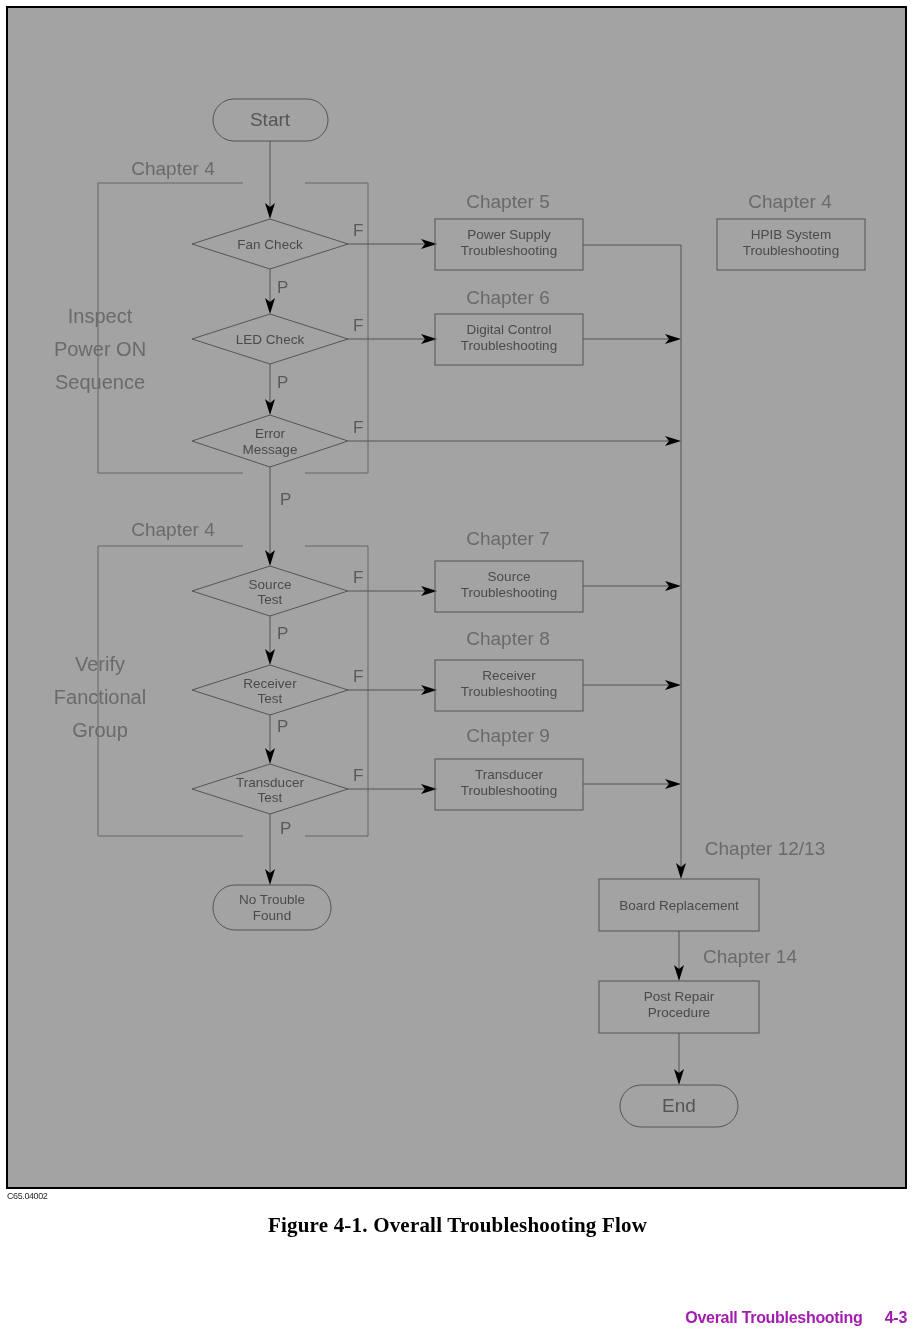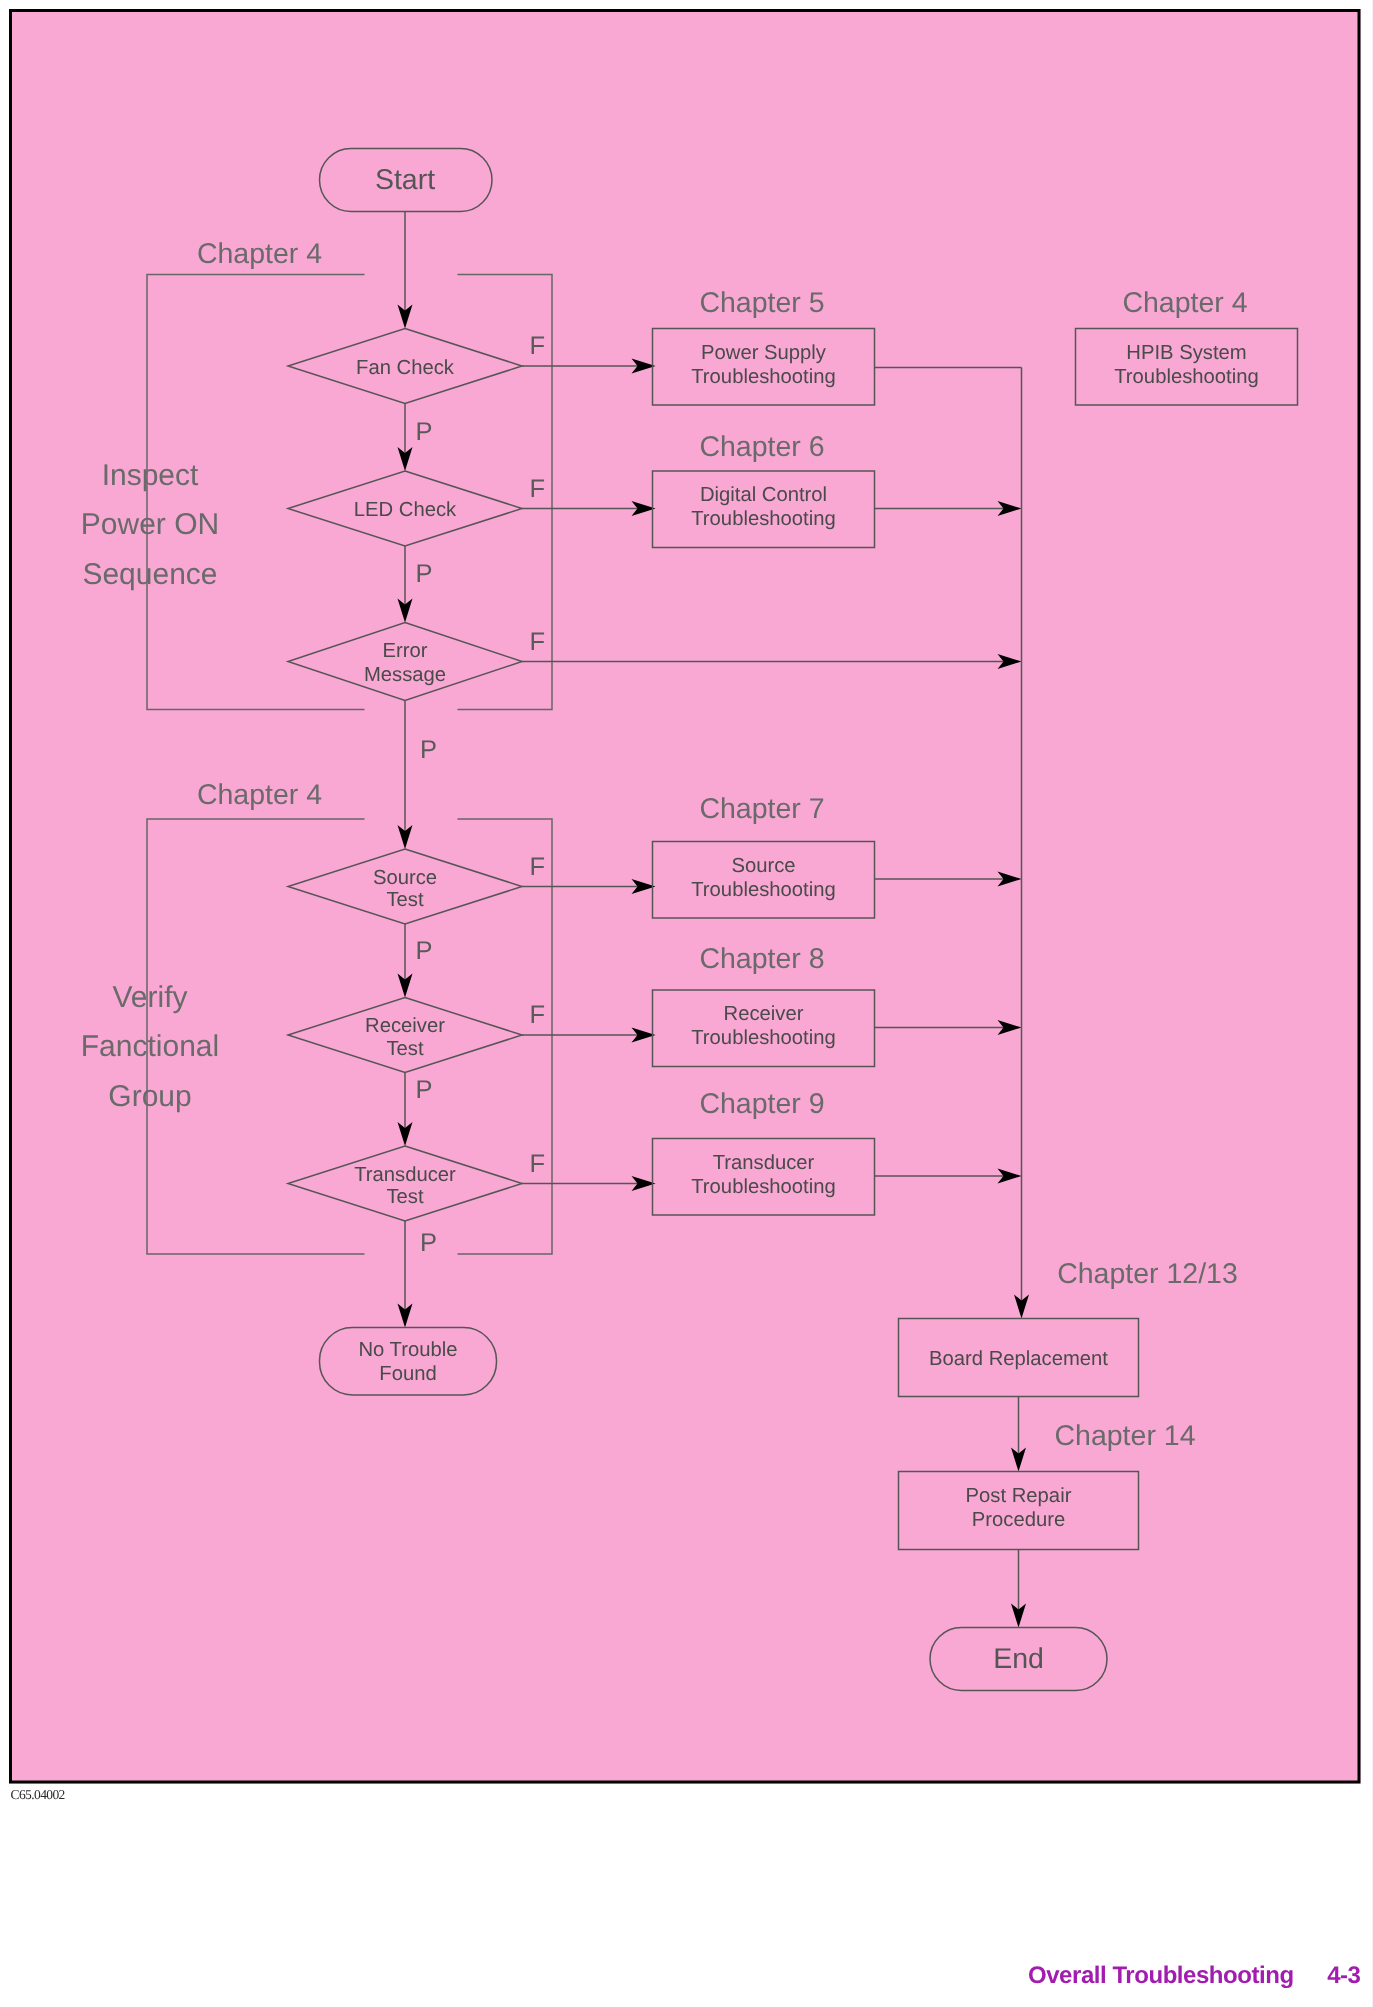--- a/index.html
+++ b/index.html
@@ -24,36 +24,36 @@
   }
   
   .figure-frame {
     position: absolute;
     left: 6px;
     top: 6px;
     width: 901px;
     height: 1183px;
     border: 2px solid #000000;
     box-sizing: border-box;
-    background: #f9a8d4;
+    background: #a3a3a3;
   }
   .flow-svg {
     position: absolute;
     left: 0;
     top: 0;
     width: 901px;
     height: 1183px;
     display: block;
   }
   
   .drawing-id {
     position: absolute;
     left: 7px;
     top: 1191px;
-    font-family: Liberation Serif, serif;
+    font-family: Liberation Sans, sans-serif;
     font-size: 9px;
     letter-spacing: -0.4px;
     color: #2b2b2b;
     white-space: nowrap;
   }
   
   .figure-caption {
     position: absolute;
     left: 0;
     top: 1213px;
@@ -362,20 +362,21 @@
       <g>
         <rect class="shape" x="612" y="1077" width="118" height="42" rx="21" ry="21"></rect>
         <text class="term-label" x="671" y="1104" text-anchor="middle">End</text>
       </g>
 
     </svg>
   </div>
 
   <div class="drawing-id">C65.04002</div>
 
+  <div class="figure-caption">Figure 4-1. Overall Troubleshooting Flow</div>
 
   <div class="page-footer">
     <span>Overall Troubleshooting</span>
     <span class="footer-sep"></span>
     <span>4-3</span>
   </div>
 
 </div>
 
 </body></html>

